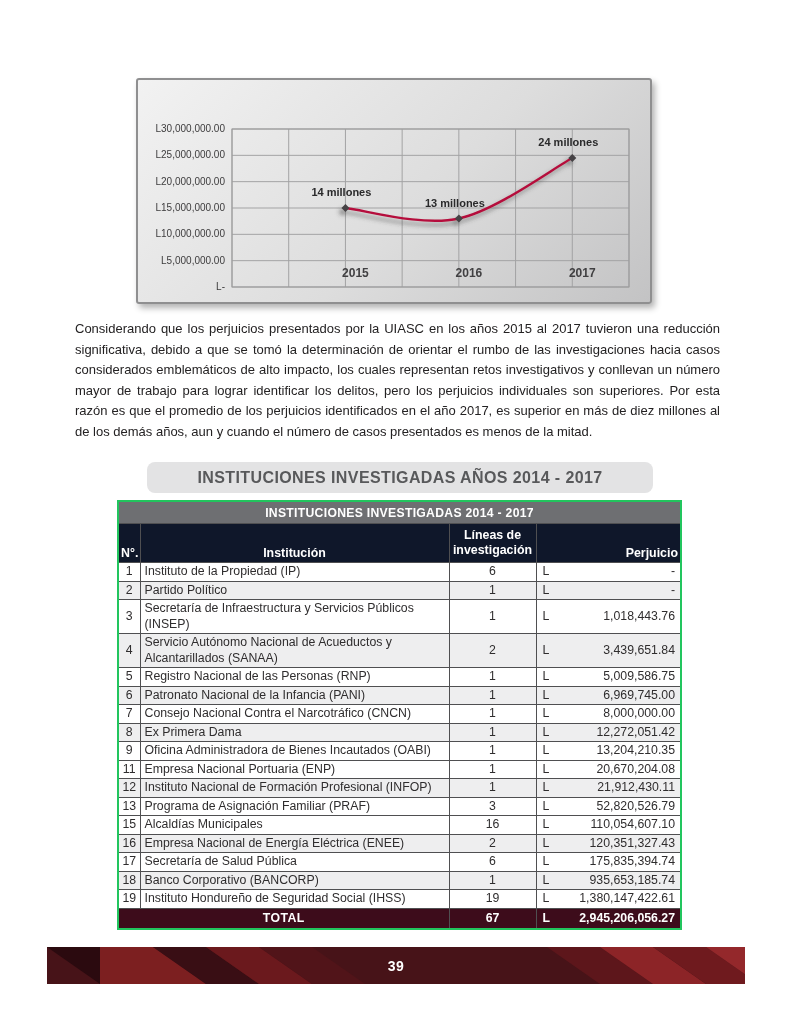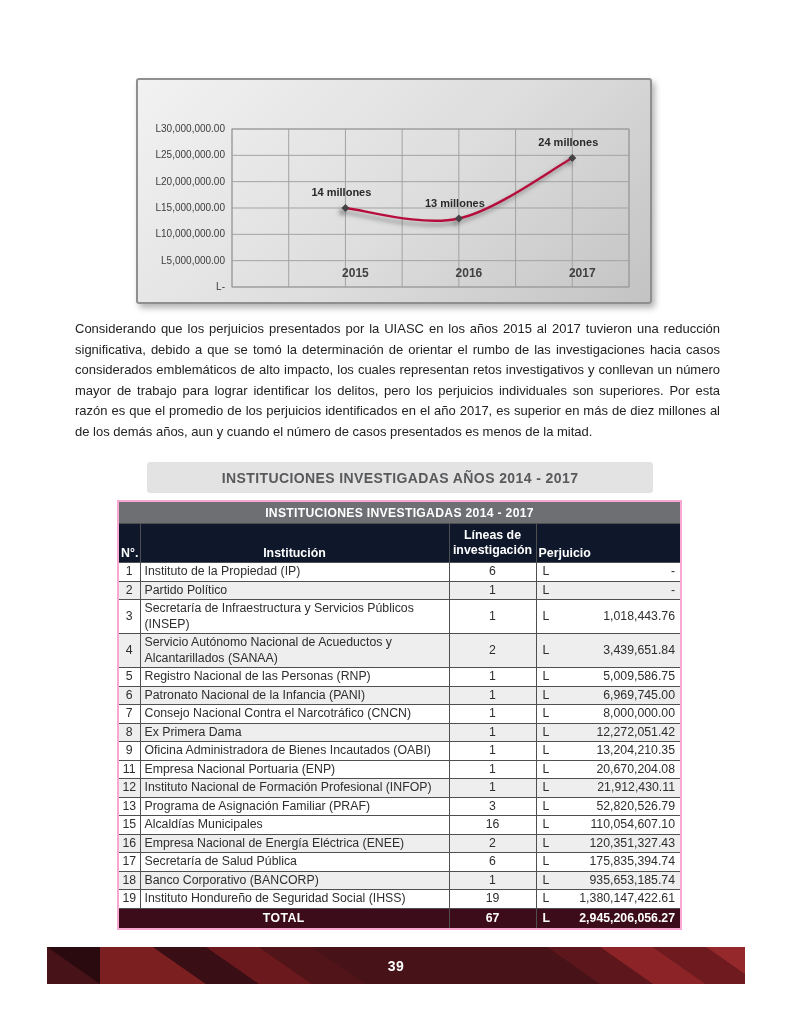--- a/index.html
+++ b/index.html
@@ -14,35 +14,35 @@
   .chart-title{position:absolute;left:0;right:0;top:9px;text-align:center;
     font-size:17px;font-weight:bold;color:#2d2b2c;letter-spacing:.3px;}
   .chart-svg{position:absolute;left:0;top:0;}
 
   
   .body-paragraph{position:absolute;left:75px;top:319px;width:645px;
     font-size:13px;line-height:20.6px;text-align:justify;color:#242223;}
 
   
   .section-heading{position:absolute;left:147px;top:462px;width:506px;height:31px;
-    background:#e3e3e4;border-radius:3px;display:flex;align-items:center;justify-content:center;
-    font-size:14px;font-weight:bold;color:#58595b;letter-spacing:.4px;}
+    background:#e3e3e4;border-radius:8px;display:flex;align-items:center;justify-content:center;
+    font-size:16px;font-weight:bold;color:#58595b;letter-spacing:.4px;}
 
   
   .inst-table{position:absolute;left:117px;top:500px;width:563px;border-collapse:collapse;
     table-layout:fixed;font-size:12.3px;color:#2f2d2e;}
   .inst-table th,.inst-table td{border:1px solid #4f4f51;padding:1px 2px;}
-  .inst-table{border:2px solid #f9a8d4;}
+  .inst-table{border:2px solid #22c55e;}
   .inst-table .caption-bar{background:#6e6f72;color:#fff;font-weight:bold;font-size:12.2px;
     text-align:center;height:19px;letter-spacing:.3px;}
   .inst-table thead .col-h{background:#0f172a;color:#fff;font-weight:bold;font-size:12.4px;}
   .inst-table thead .h-n{text-align:left;vertical-align:bottom;padding-left:2px;padding-bottom:2px;}
   .inst-table thead .h-inst{text-align:center;vertical-align:bottom;padding-bottom:2px;}
   .inst-table thead .h-lin{text-align:center;vertical-align:middle;height:36px;line-height:15px;}
-  .inst-table thead .h-per{text-align:left;vertical-align:bottom;padding-bottom:2px;}
+  .inst-table thead .h-per{text-align:right;vertical-align:bottom;padding-bottom:2px;}
   .inst-table tbody td{height:15px;line-height:15.5px;}
   .inst-table tbody tr.alt{background:#eeeeef;}
   .inst-table .c-n{text-align:center;}
   .inst-table .c-inst{text-align:left;padding-left:4px;}
   .inst-table .c-lin{text-align:center;}
   .inst-table .c-per{position:relative;text-align:right;padding-right:5px;}
   .inst-table .c-per .cur{position:absolute;left:6px;}
   .inst-table .total-row{background:#3d0c1b;color:#fff;font-weight:bold;}
   .inst-table .total-row td{height:17px;}
   .inst-table .t-label{text-align:center;letter-spacing:.4px;}

